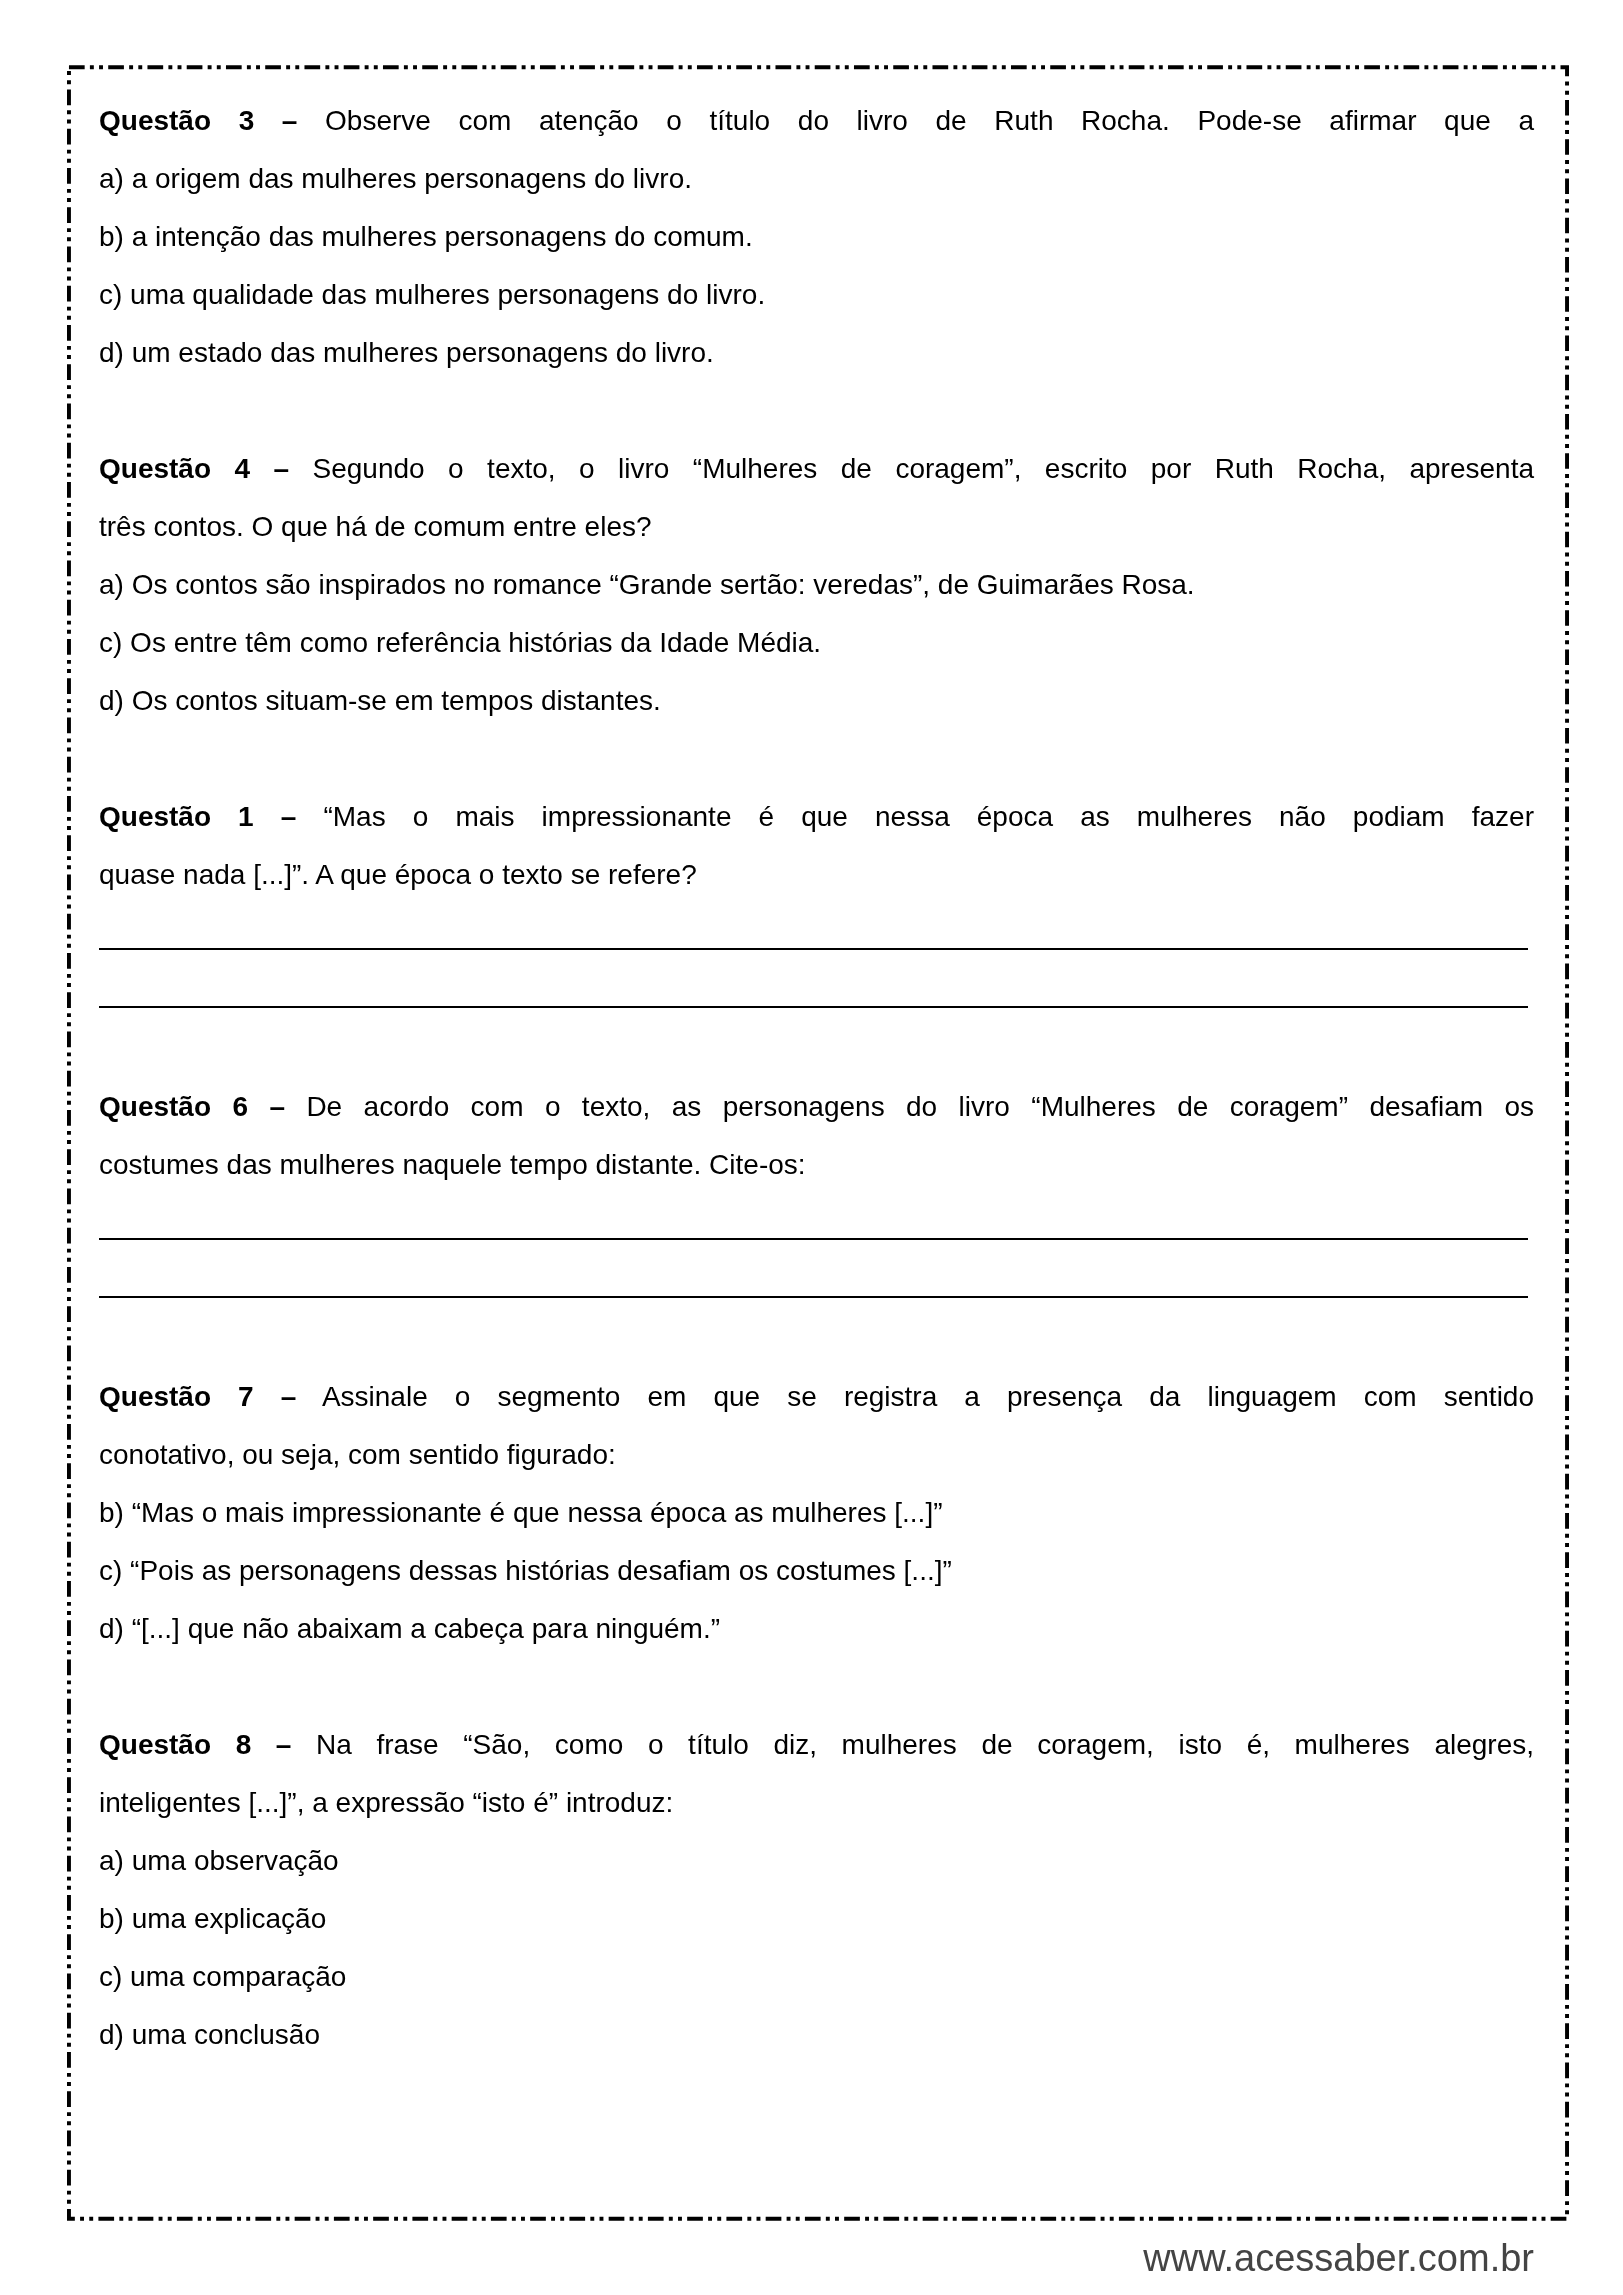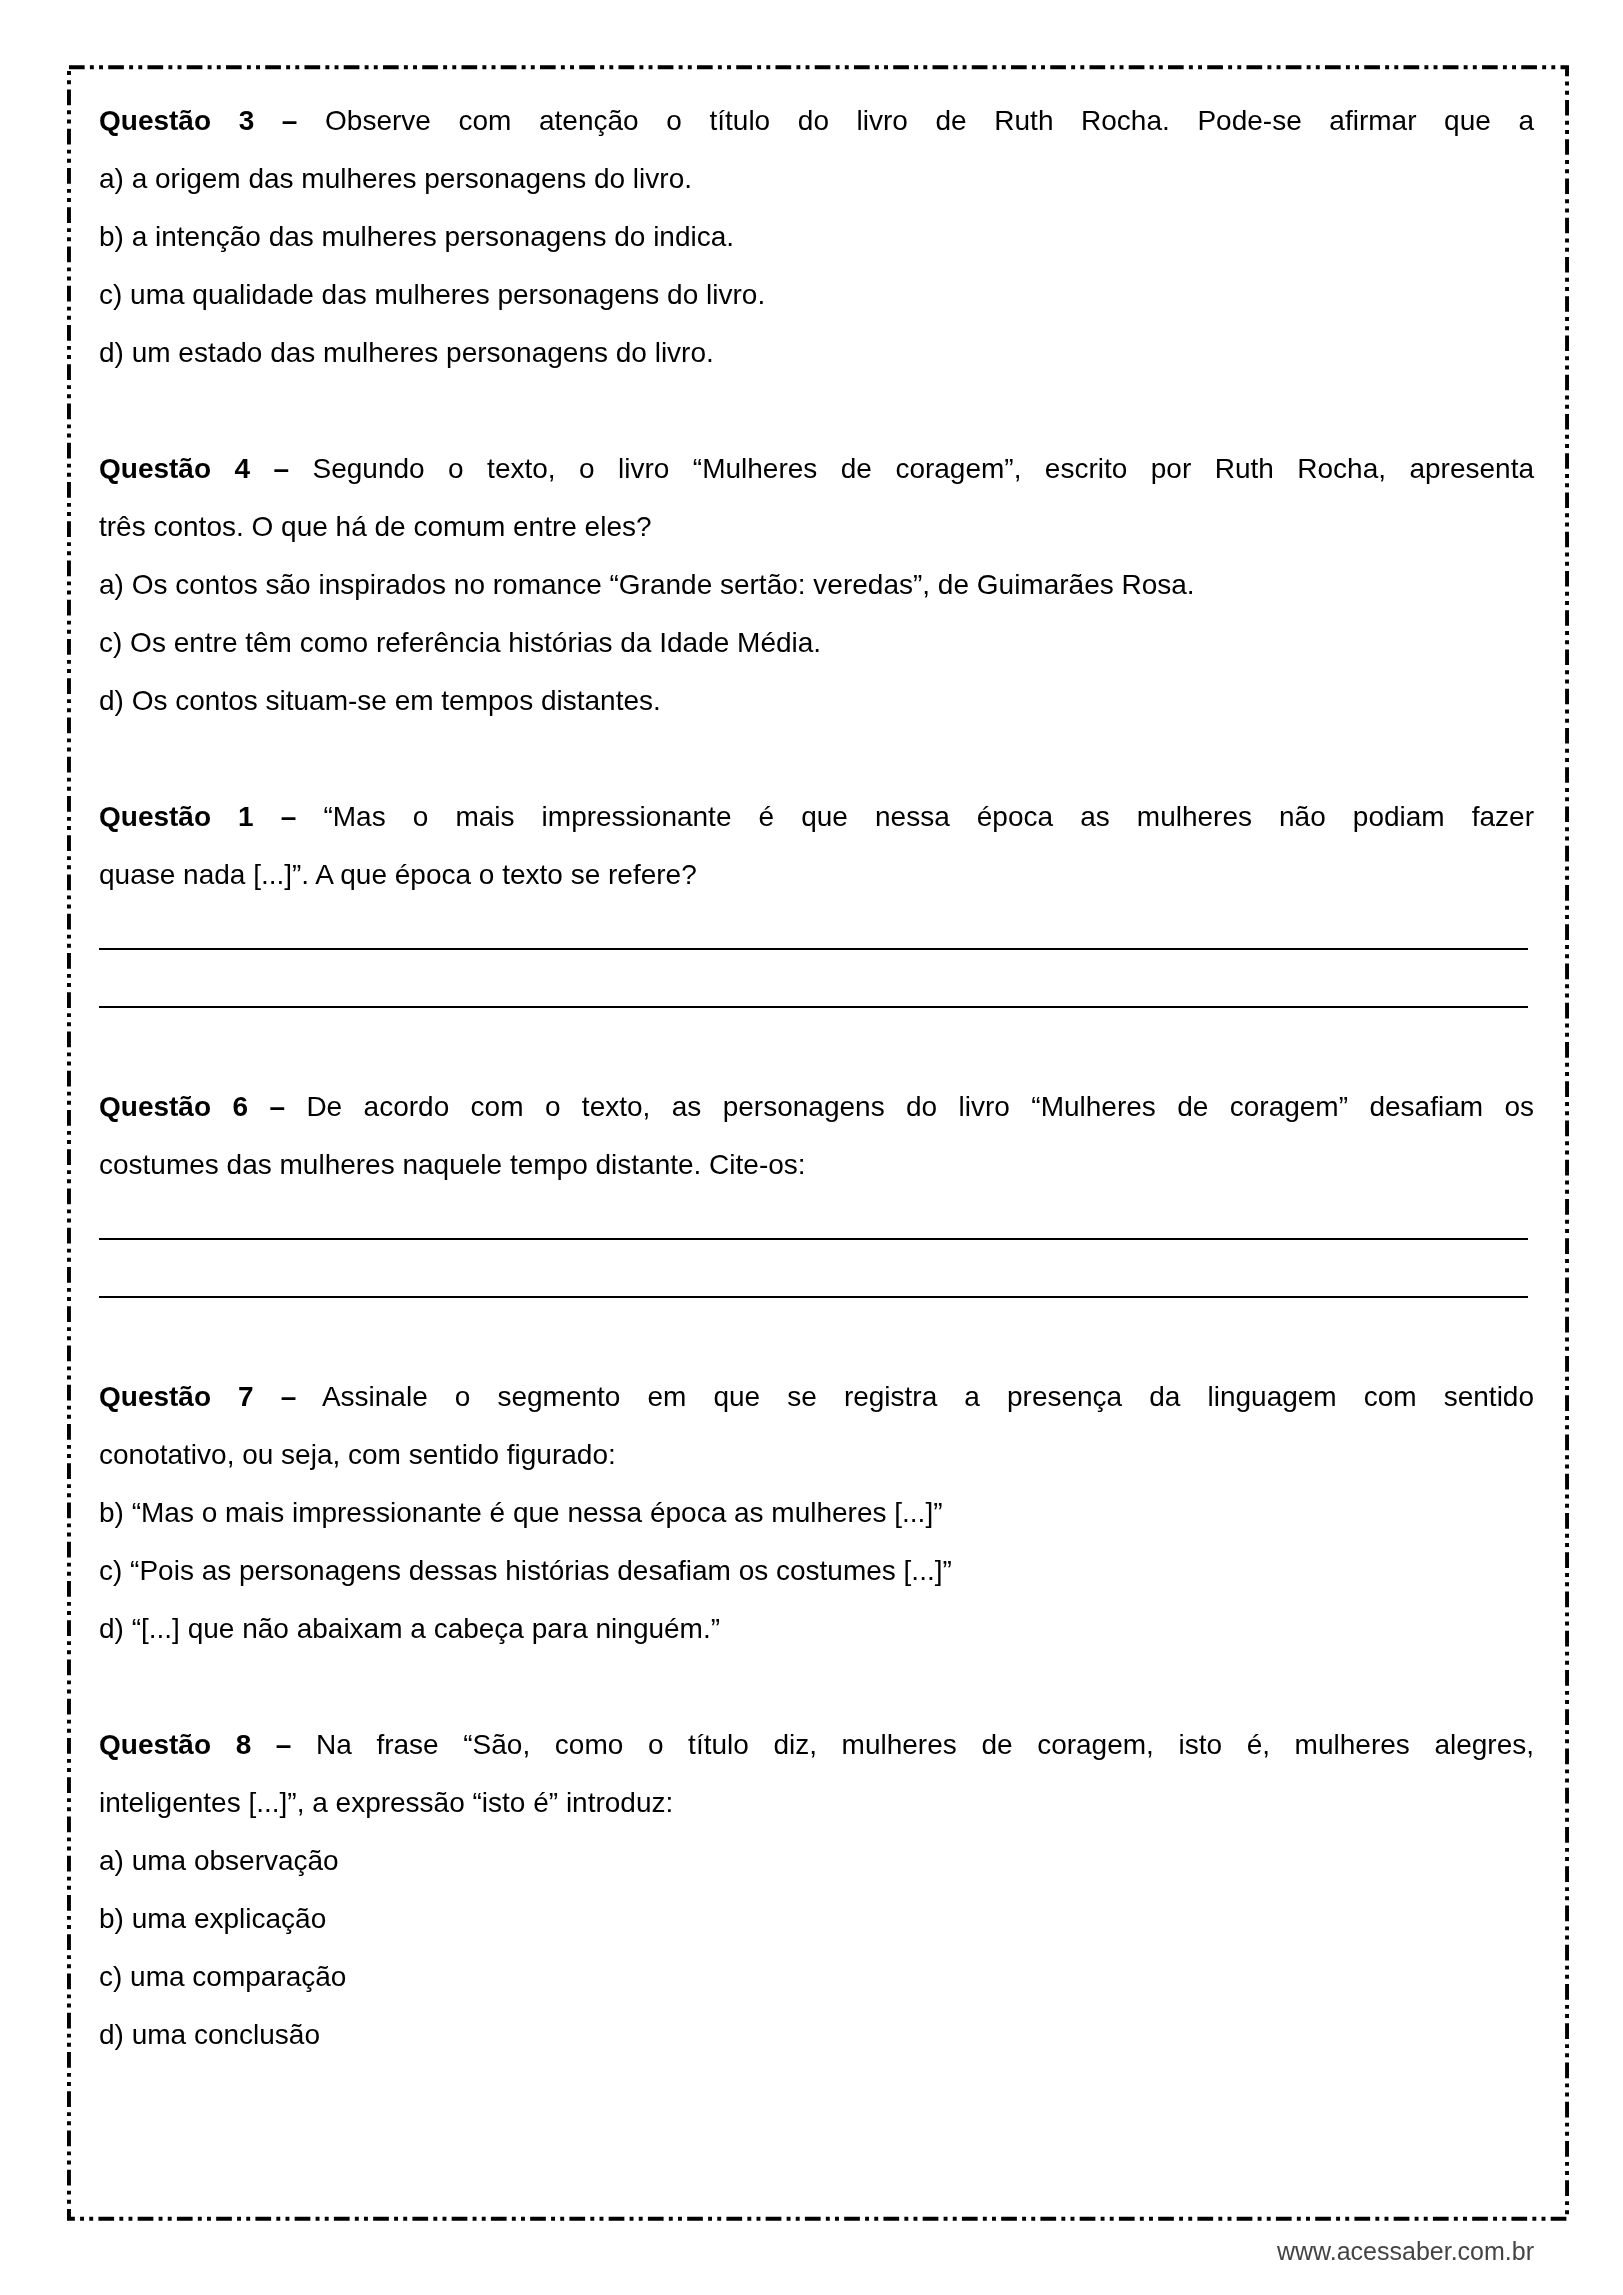--- a/index.html
+++ b/index.html
@@ -7,37 +7,37 @@
          font-family:"Liberation Sans", sans-serif; color:#000; }
   .frame { position:absolute; left:67px; top:65px; width:1502px; height:2156px; }
   .frame svg { position:absolute; left:0; top:0; }
   .content { position:absolute; left:99px; top:92px; width:1435px; }
   .line { font-size:28px; line-height:58px; height:58px; white-space:nowrap; }
   .justify { text-align:justify; text-align-last:justify; white-space:normal; }
   .q-label { font-weight:bold; }
   .gap { height:58px; }
   .answer-line { height:58px; position:relative; }
   .answer-line::after { content:""; position:absolute; left:0; right:6.5px; bottom:11.8px; border-bottom:2px solid #000; }
-  .footer { position:absolute; right:89px; top:2237px; font-size:25px; color:#444; }
+  .footer { position:absolute; right:89px; top:2237px; font-size:38px; color:#444; }
 </style>
 </head>
 <body>
 
 <div class="frame">
   <svg width="1502" height="2156" viewBox="0 0 2296 3295">
     <rect x="3" y="3" width="2290" height="3289" fill="none" stroke="#000" stroke-width="6" stroke-dasharray="24 8 6 8 6 8"></rect>
   </svg>
 </div>
 
 <div class="content">
 
   <section>
     <div class="line justify"><span class="q-label">Questão 3 –</span><span> Observe com atenção o título do livro de Ruth Rocha. Pode-se afirmar que a</span></div>
     <div class="line">a) a origem das mulheres personagens do livro.</div>
-    <div class="line">b) a intenção das mulheres personagens do indica.</div>
+    <div class="line">b) a intenção das mulheres personagens do comum.</div>
     <div class="line">c) uma qualidade das mulheres personagens do livro.</div>
     <div class="line">d) um estado das mulheres personagens do livro.</div>
   </section>
   <div class="gap"></div>
 
   <section>
     <div class="line justify"><span class="q-label">Questão 4 –</span> <span>Segundo o texto, o livro “Mulheres de coragem”, escrito por Ruth Rocha, apresenta</span></div>
     <div class="line">três contos. O que há de comum entre eles?</div>
     <div class="line">a) Os contos são inspirados no romance “Grande sertão: veredas”, de Guimarães Rosa.</div>
     <div class="line">c) Os entre têm como referência histórias da Idade Média.</div>

